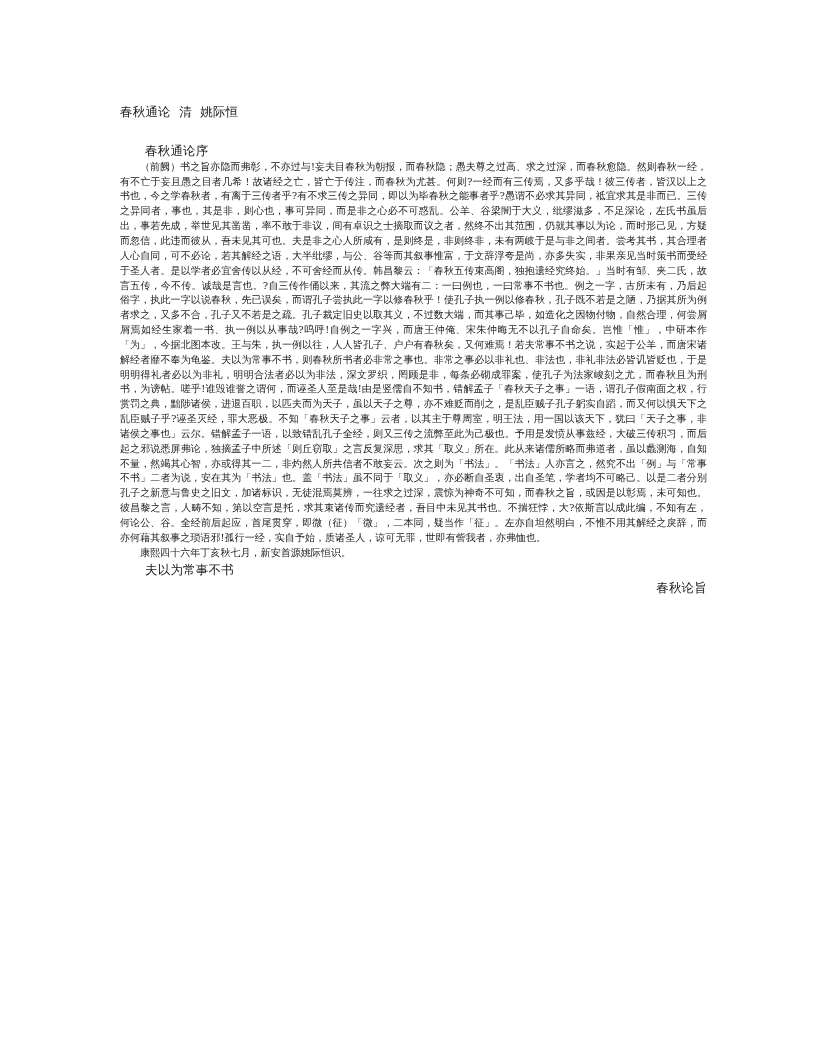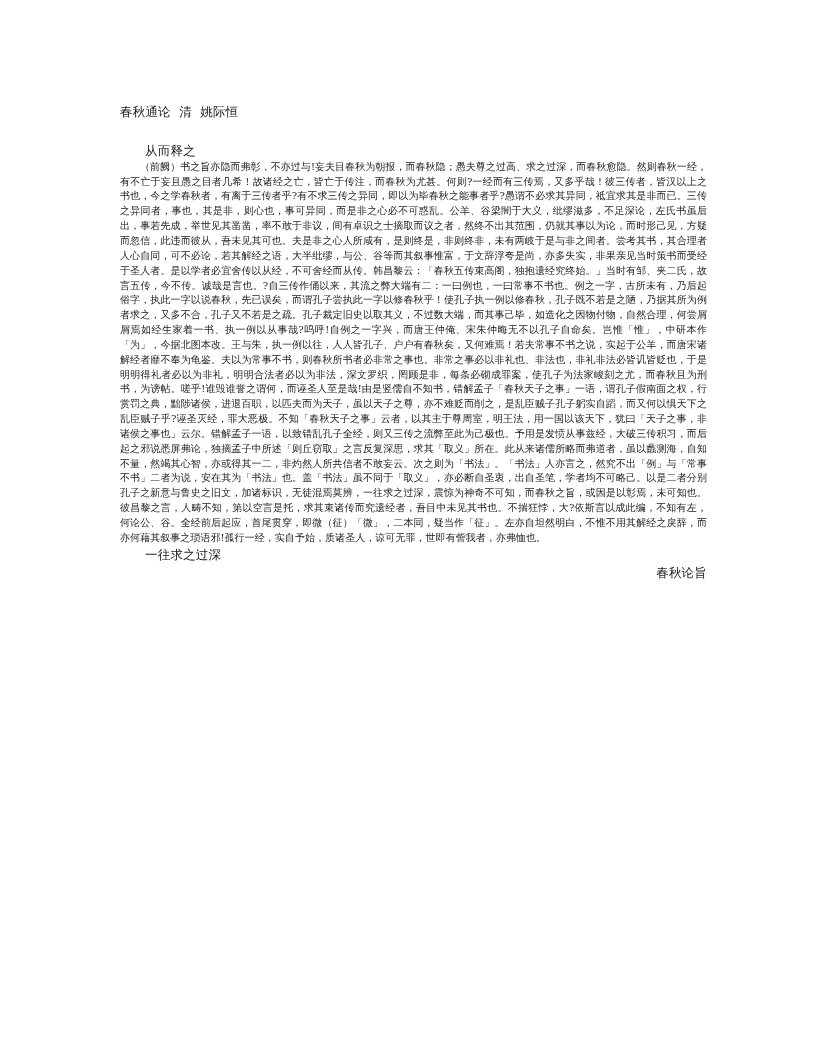--- a/index.html
+++ b/index.html
@@ -51,25 +51,26 @@
   }
 </style>
 </head>
 <body>
 
 <div class="page">
 
   <div class="doc-title">春秋通论  清  姚际恒</div>
 
   <div class="section">
-    <p class="section-heading heading-indent-2">从而释之</p>
+    <p class="section-heading heading-indent-2">春秋通论序</p>
     <p class="body-para">（前阙）书之旨亦隐而弗彰，不亦过与!妄夫目春秋为朝报，而春秋隐；愚夫尊之过高、求之过深，而春秋愈隐。然则春秋一经，有不亡于妄且愚之目者几希！故诸经之亡，皆亡于传注，而春秋为尤甚。何则?一经而有三传焉，又多乎哉！彼三传者，皆汉以上之书也，今之学春秋者，有离于三传者乎?有不求三传之异同，即以为毕春秋之能事者乎?愚谓不必求其异同，祗宜求其是非而已。三传之异同者，事也，其是非，则心也，事可异同，而是非之心必不可惑乱。公羊、谷梁闇于大义，纰缪滋多，不足深论，左氏书虽后出，事若先成，举世见其凿凿，率不敢于非议，间有卓识之士摘取而议之者，然终不出其范围，仍就其事以为论，而时形己见，方疑而忽信，此违而彼从，吾未见其可也。夫是非之心人所咸有，是则终是，非则终非，未有两岐于是与非之间者。尝考其书，其合理者人心自同，可不必论，若其解经之语，大半纰缪，与公、谷等而其叙事惟富，于文辞浮夸是尚，亦多失实，非果亲见当时策书而受经于圣人者。是以学者必宜舍传以从经，不可舍经而从传。韩昌黎云：「春秋五传束高阁，独抱遗经究终始。」当时有邹、夹二氏，故言五传，今不传。诚哉是言也。?自三传作俑以来，其流之弊大端有二：一曰例也，一曰常事不书也。例之一字，古所未有，乃后起俗字，执此一字以说春秋，先已误矣，而谓孔子尝执此一字以修春秋乎！使孔子执一例以修春秋，孔子既不若是之陋，乃据其所为例者求之，又多不合，孔子又不若是之疏。孔子裁定旧史以取其义，不过数大端，而其事己毕，如造化之因物付物，自然合理，何尝屑屑焉如经生家着一书、执一例以从事哉?呜呼!自例之一字兴，而唐王仲俺、宋朱仲晦无不以孔子自命矣。岂惟「惟」，中研本作「为」，今据北图本改。王与朱，执一例以往，人人皆孔子、户户有春秋矣，又何难焉！若夫常事不书之说，实起于公羊，而唐宋诸解经者靡不奉为龟鉴。夫以为常事不书，则春秋所书者必非常之事也。非常之事必以非礼也、非法也，非礼非法必皆讥皆贬也，于是明明得礼者必以为非礼，明明合法者必以为非法，深文罗织，罔顾是非，每条必砌成罪案，使孔子为法家峻刻之尤，而春秋且为刑书，为谤帖。嗟乎!谁毁谁誉之谓何，而诬圣人至是哉!由是竖儒自不知书，错解孟子「春秋天子之事」一语，谓孔子假南面之权，行赏罚之典，黜陟诸侯，进退百职，以匹夫而为天子，虽以天子之尊，亦不难贬而削之，是乱臣贼子孔子躬实自蹈，而又何以惧天下之乱臣贼子乎?诬圣灭经，罪大恶极。不知「春秋天子之事」云者，以其主于尊周室，明王法，用一国以该天下，犹曰「天子之事，非诸侯之事也」云尔。错解孟子一语，以致错乱孔子全经，则又三传之流弊至此为己极也。予用是发愤从事兹经，大破三传积习，而后起之邪说悉屏弗论，独摘孟子中所述「则丘窃取」之言反复深思，求其「取义」所在。此从来诸儒所略而弗道者，虽以蠡测海，自知不量，然竭其心智，亦或得其一二，非灼然人所共信者不敢妄云。次之则为「书法」。「书法」人亦言之，然究不出「例」与「常事不书」二者为说，安在其为「书法」也。盖「书法」虽不同于「取义」，亦必断自圣衷，出自圣笔，学者均不可略己。以是二者分别孔子之新意与鲁史之旧文，加诸标识，无徒混焉莫辨，一往求之过深，震惊为神奇不可知，而春秋之旨，或因是以彰焉，未可知也。彼昌黎之言，人畴不知，第以空言是托，求其束诸传而究遗经者，吾目中未见其书也。不揣狂悖，大?依斯言以成此编，不知有左，何论公、谷。全经前后起应，首尾贯穿，即微（征）「微」，二本同，疑当作「征」。左亦自坦然明白，不惟不用其解经之戾辞，而亦何藉其叙事之琐语邪!孤行一经，实自予始，质诸圣人，谅可无罪，世即有訾我者，亦弗恤也。</p>
+    <p class="body-para">康熙四十六年丁亥秋七月，新安首源姚际恒识。</p>
   </div>
 
   <div class="section">
-    <p class="section-heading heading-indent-2">一往求之过深</p>
+    <p class="section-heading heading-indent-2">夫以为常事不书</p>
   </div>
 
   <div class="section">
     <p class="section-heading heading-indent-4">春秋论旨</p>
   </div>
 
 </div>
 
 </body></html>

